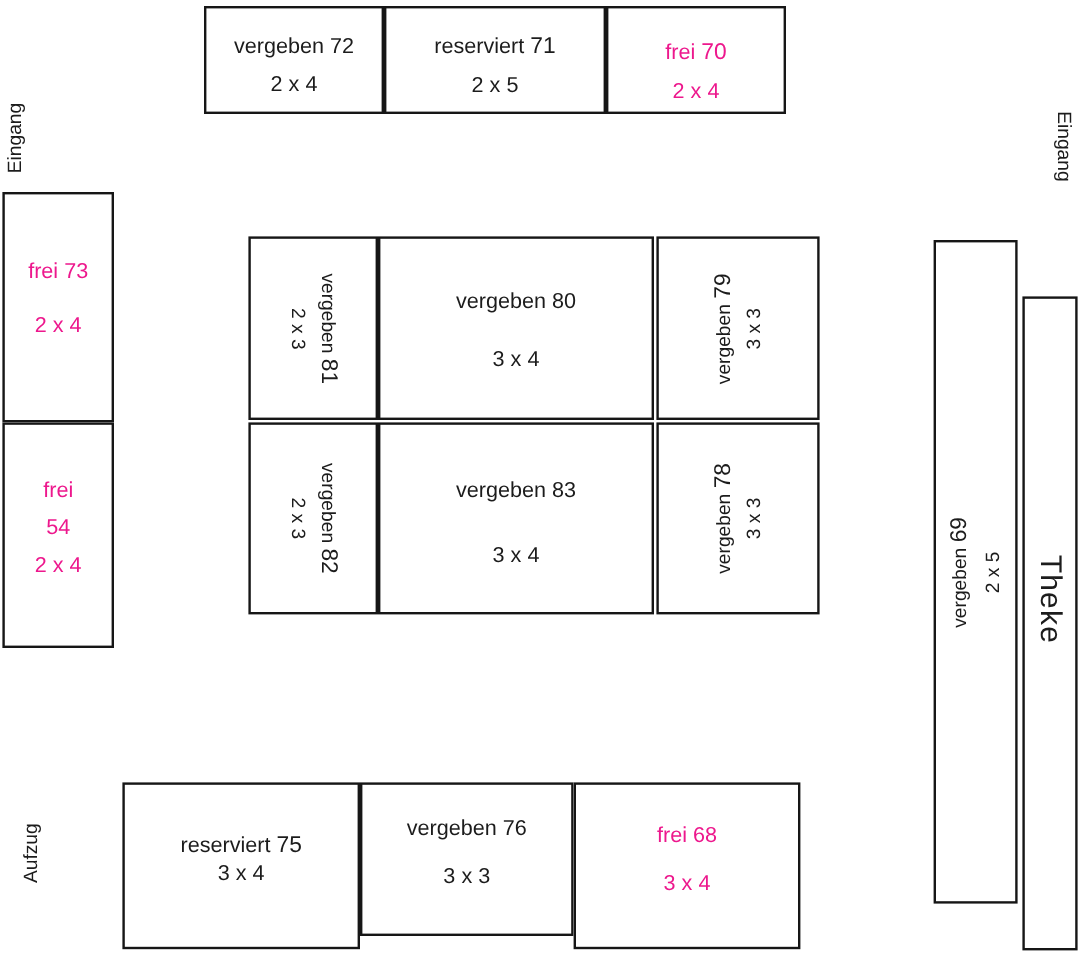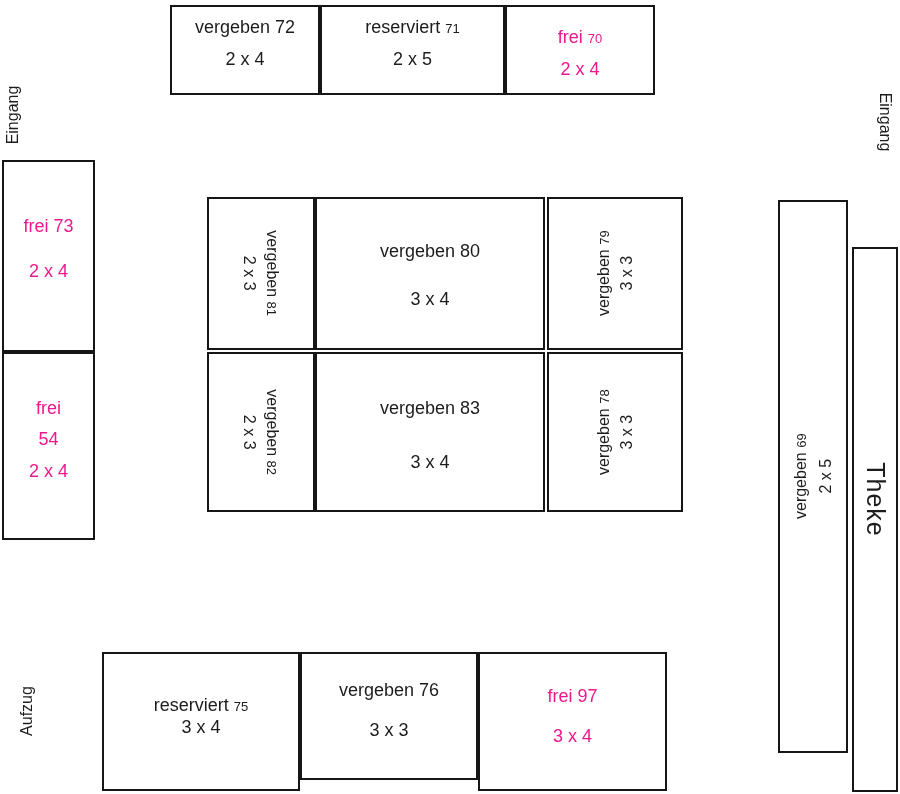--- a/index.html
+++ b/index.html
@@ -6,22 +6,22 @@
   #plan{position:relative;width:900px;height:794px;background:#ffffff;
         font-family:"Liberation Sans", sans-serif;color:#1c1c1c;overflow:hidden;}
   .booth{position:absolute;box-sizing:border-box;background:#ffffff;
          border:2px solid #161616;display:flex;flex-direction:column;
          align-items:center;justify-content:center;font-size:18px;}
   .booth.frei{color:#ed188d;}
   .lines{display:flex;flex-direction:column;align-items:center;}
   .line{white-space:nowrap;text-align:center;line-height:1.2;}
   .rot-cw{transform:rotate(90deg);}
   .rot-ccw{transform:rotate(-90deg);}
-  .num-sm{font-size:13px;}
-  .top-align{justify-content:flex-start;}
+  .num-sm{font-size:19px;}
+  .top-align{justify-content:center;}
   .vlabel{position:absolute;display:flex;align-items:center;justify-content:center;
           font-size:16px;color:#1c1c1c;}
   .vlabel span{white-space:nowrap;}
   .theke-text{font-size:25px;letter-spacing:1px;white-space:nowrap;}
 </style>
 </head>
 <body>
 
 <div id="plan">
 
@@ -123,18 +123,18 @@
     </div>
   </div>
   <div class="booth" style="left:300px;top:652px;width:178px;height:128px;padding-bottom:10px">
     <div class="lines" style="gap:18px">
       <div class="line"><span>vergeben</span> <span>76</span></div>
       <div class="line">3 x 3</div>
     </div>
   </div>
   <div class="booth frei" style="left:478px;top:652px;width:189px;height:139px;padding-bottom:10px">
     <div class="lines" style="gap:18px">
-      <div class="line"><span>frei</span> <span>97</span></div>
+      <div class="line"><span>frei</span> <span>68</span></div>
       <div class="line">3 x 4</div>
     </div>
   </div>
 
 </div>
 
 </body></html>

